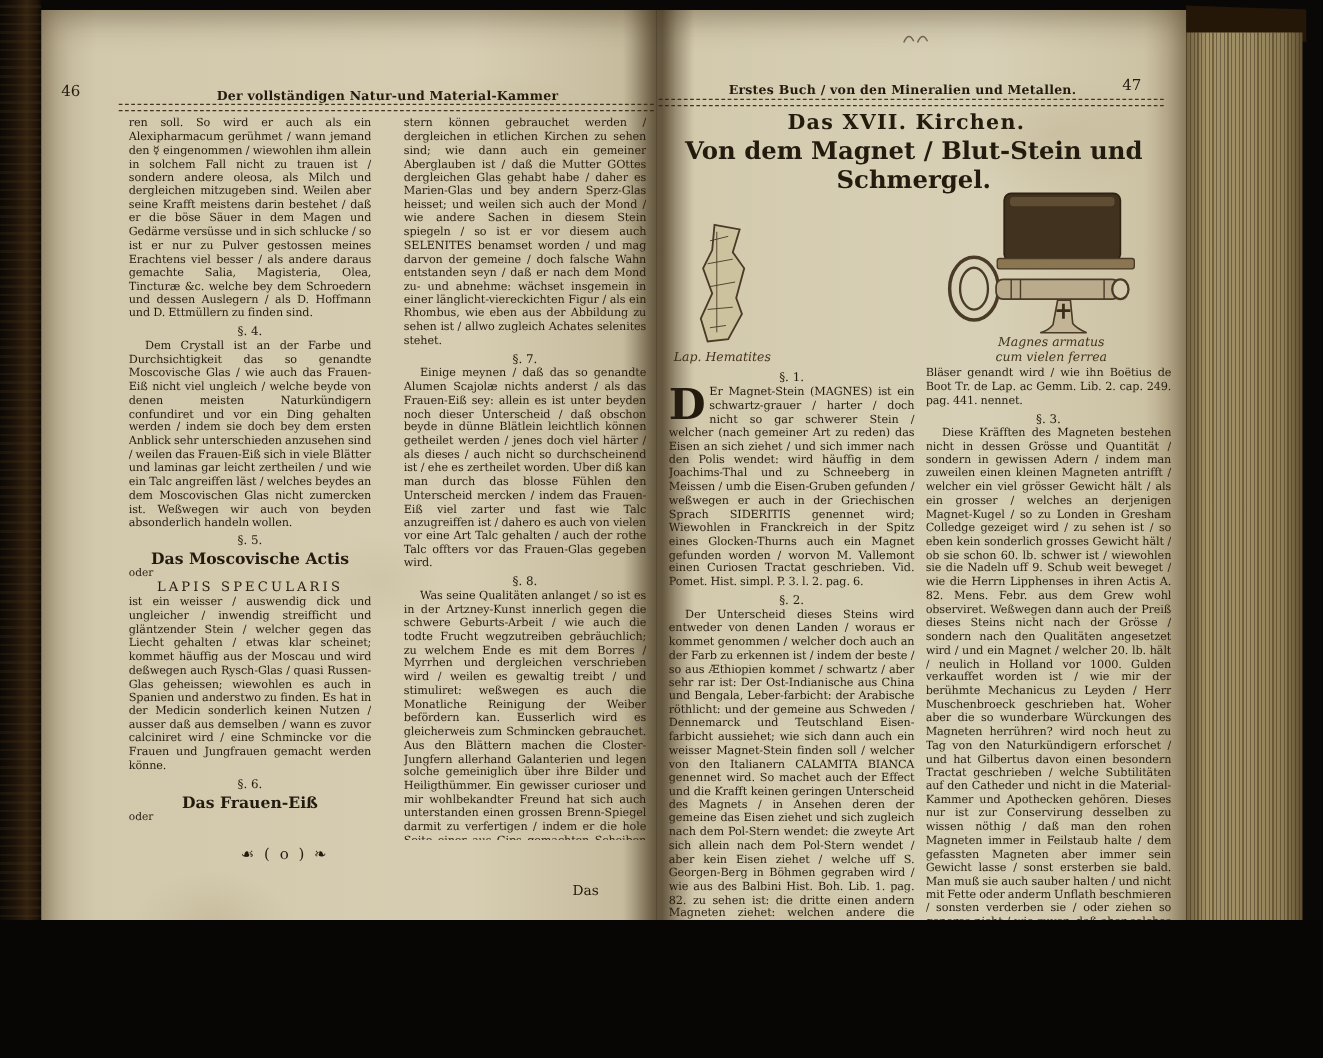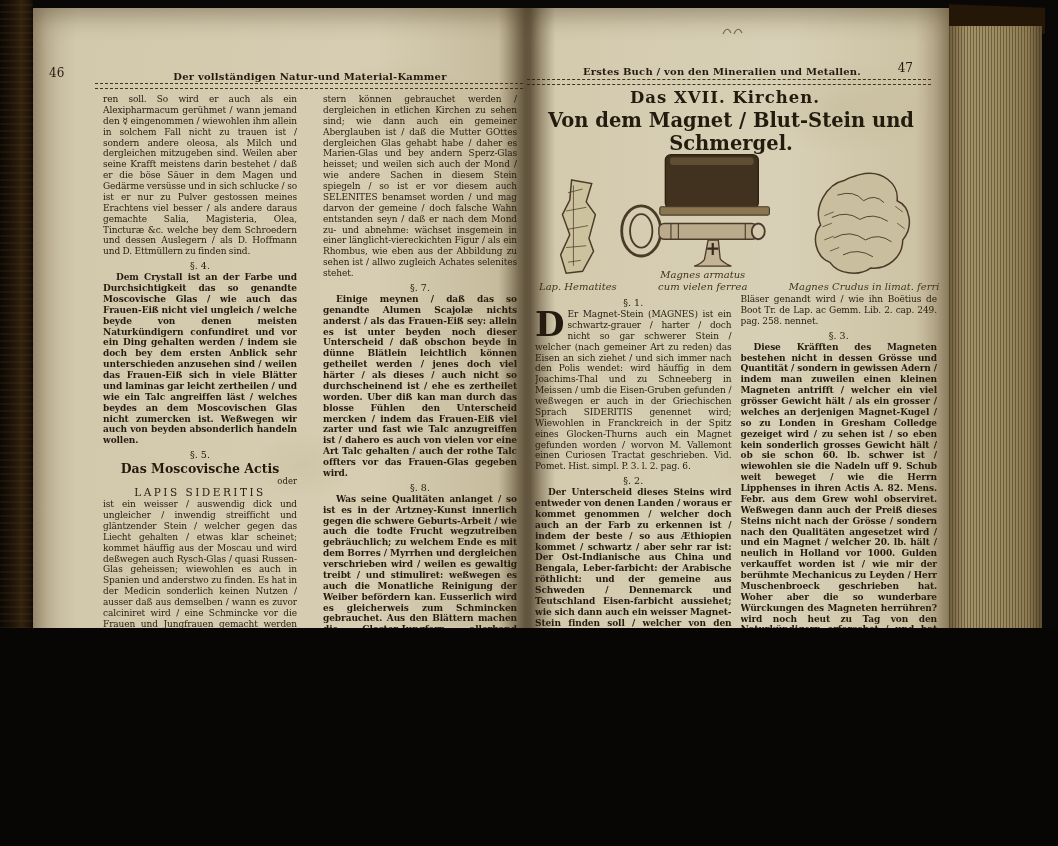--- a/index.html
+++ b/index.html
@@ -1,16 +1,16 @@
 <!DOCTYPE html>
 <html><head>
 <meta charset="utf-8">
 <style>
   html,body{margin:0;padding:0;background:#070605;}
-  .photo{position:relative;width:1058px;height:628px;background:#0a0806;overflow:hidden;
+  .photo{position:relative;width:1058px;height:736px;background:#0a0806;overflow:hidden;
          font-family:"DejaVu Serif","Liberation Serif",serif;color:#241b0f;}
   
   .binding{position:absolute;left:0;top:0;width:33px;height:846px;
     background:linear-gradient(90deg,#0b0805 0%,#1d1309 35%,#32220f 65%,#201409 90%,#0d0906 100%);}
   .binding:after{content:"";position:absolute;inset:0;
     background:repeating-linear-gradient(0deg,rgba(90,65,30,.18) 0 2px,transparent 2px 7px);}
   
   .page{position:absolute;top:8px;height:830px;box-shadow:inset 0 10px 22px rgba(55,40,18,.30),inset 0 -10px 22px rgba(55,40,18,.34);}
   .left-page{left:33px;width:492px;
     background:linear-gradient(90deg,#b9ac8e 0%,#d2c9ad 9%,#d6cdb2 70%,#c6ba9c 96%,#b1a486 100%);}
@@ -45,24 +45,24 @@
   .figures{position:absolute;top:136px;left:8px;width:400px;height:148px;display:flex;justify-content:space-between;align-items:flex-end;padding:0 6px;box-sizing:border-box;}
   figure{margin:0;display:flex;flex-direction:column;align-items:center;}
   figcaption{font-size:10px;font-style:italic;color:#43331f;line-height:1.15;text-align:center;white-space:nowrap;}
   .cap-left{align-self:flex-start;}
   
   .cols{position:absolute;display:flex;}
   .lp-cols{top:86px;left:70px;width:414px;height:578px;gap:26px;}
   .rp-cols{top:286px;left:10px;width:402px;height:458px;gap:9px;}
   .col{flex:1 1 0;overflow:hidden;}
   .para{font-size:9px;line-height:1.21;text-align:justify;letter-spacing:-.1px;word-spacing:-.3px;}
-  .indent{text-indent:13px;font-weight:bold;}
+  .indent{text-indent:13px;}
   .seclabel{text-align:center;font-size:9.5px;margin:3px 0 1px;}
   .ghead{text-align:center;font-weight:bold;font-size:12.5px;margin-top:1px;}
-  .oder{text-align:right;font-size:8.5px;margin:0;}
+  .oder{text-align:left;font-size:8.5px;margin:0;}
   .lhead{text-align:center;font-size:10.5px;letter-spacing:2.5px;margin-bottom:1px;}
   .lhead2{text-align:center;font-size:9.5px;letter-spacing:1.5px;margin-bottom:1px;margin-top:44px;}
   .sec1{position:relative;}
   .dropcap{float:left;font-size:34px;line-height:.8;font-weight:bold;padding:2px 3px 0 0;}
   .ornament{position:absolute;top:668px;left:70px;width:250px;text-align:center;font-size:12px;letter-spacing:2px;color:#241b0f;}
   .catchword{position:absolute;top:698px;left:425px;font-size:11px;font-weight:normal;}
   .ink-mark{position:absolute;top:14px;left:196px;opacity:.7;}
   svg .eng{stroke:#4a3a28;fill:none;}
 </style>
 </head>
@@ -80,21 +80,21 @@
     <div class="rule lp-rule"></div>
 
     <div class="cols lp-cols">
       <div class="col">
         <div class="para">ren soll. So wird er auch als ein Alexipharmacum gerühmet / wann jemand den ☿ eingenommen / wiewohlen ihm allein in solchem Fall nicht zu trauen ist / sondern andere oleosa, als Milch und dergleichen mitzugeben sind. Weilen aber seine Krafft meistens darin bestehet / daß er die böse Säuer in dem Magen und Gedärme versüsse und in sich schlucke / so ist er nur zu Pulver gestossen meines Erachtens viel besser / als andere daraus gemachte Salia, Magisteria, Olea, Tincturæ &amp;c. welche bey dem Schroedern und dessen Auslegern / als D. Hoffmann und D. Ettmüllern zu finden sind.</div>
         <div class="seclabel">§. 4.</div>
         <div class="para indent">Dem Crystall ist an der Farbe und Durchsichtigkeit das so genandte Moscovische Glas / wie auch das Frauen-Eiß nicht viel ungleich / welche beyde von denen meisten Naturkündigern confundiret und vor ein Ding gehalten werden / indem sie doch bey dem ersten Anblick sehr unterschieden anzusehen sind / weilen das Frauen-Eiß sich in viele Blätter und laminas gar leicht zertheilen / und wie ein Talc angreiffen läst / welches beydes an dem Moscovischen Glas nicht zumercken ist. Weßwegen wir auch von beyden absonderlich handeln wollen.</div>
         <div class="seclabel">§. 5.</div>
         <div class="ghead">Das Moscovische Actis</div>
         <div class="oder">oder</div>
-        <div class="lhead">LAPIS SIDERITIS</div>
+        <div class="lhead">LAPIS SPECULARIS</div>
         <div class="para">ist ein weisser / auswendig dick und ungleicher / inwendig streifficht und gläntzender Stein / welcher gegen das Liecht gehalten / etwas klar scheinet; kommet häuffig aus der Moscau und wird deßwegen auch Rysch-Glas / quasi Russen-Glas geheissen; wiewohlen es auch in Spanien und anderstwo zu finden. Es hat in der Medicin sonderlich keinen Nutzen / ausser daß aus demselben / wann es zuvor calciniret wird / eine Schmincke vor die Frauen und Jungfrauen gemacht werden könne.</div>
         <div class="seclabel">§. 6.</div>
         <div class="ghead">Das Frauen-Eiß</div>
         <div class="oder">oder</div>
         <div class="lhead2">GLACIES MARIÆ</div>
         <div class="para">hergegen ist ein platter / doch auch weisser und wie Glas durchsichtiger Stein / welcher in viele dünne Täffelein und Blätter kan zerleget und gerissen werden / so an statt des Glases zu Fen-</div>
       </div>
       <div class="col">
         <div class="para">stern können gebrauchet werden / dergleichen in etlichen Kirchen zu sehen sind; wie dann auch ein gemeiner Aberglauben ist / daß die Mutter GOttes dergleichen Glas gehabt habe / daher es Marien-Glas und bey andern Sperz-Glas heisset; und weilen sich auch der Mond / wie andere Sachen in diesem Stein spiegeln / so ist er vor diesem auch SELENITES benamset worden / und mag darvon der gemeine / doch falsche Wahn entstanden seyn / daß er nach dem Mond zu- und abnehme: wächset insgemein in einer länglicht-viereckichten Figur / als ein Rhombus, wie eben aus der Abbildung zu sehen ist / allwo zugleich Achates selenites stehet.</div>
         <div class="seclabel">§. 7.</div>
@@ -142,42 +142,34 @@
           <path class="eng" d="M58 78 V95 M66 78 V95 M138 78 V95" stroke-width="1.2"></path>
           <ellipse cx="152" cy="86.5" rx="7" ry="8.5" fill="#d4cbae" stroke="#4a3a28" stroke-width="2"></ellipse>
           <path d="M98 96 L94 117 Q90 122 83 124 L123 124 Q114 120 111 116 L109 96 Z" fill="#c2b494" stroke="#4a3a28" stroke-width="1.4"></path>
           <path d="M97 105 h12 M103 99 v13" stroke="#3a2c1a" stroke-width="2.4" fill="none"></path>
         </svg>
         <figcaption>
           <div>Magnes armatus</div>
           <div>cum vielen ferrea</div>
         </figcaption>
       </figure>
-      <figure>
-        <svg width="118" height="112" viewBox="0 0 125 120">
-          <path d="M58 6 C82 0 100 16 98 34 C112 40 116 62 104 76 C104 94 88 108 70 106 C56 116 34 112 26 100 C10 94 6 72 16 60 C8 42 22 16 42 12 C48 8 52 8 58 6 Z" fill="#c9bf9e" stroke="#4a3a28" stroke-width="1.6"></path>
-          <path class="eng" d="M34 28 Q52 22 62 34 Q74 26 84 36 M28 52 Q44 44 58 54 Q72 46 88 56 M30 74 Q48 64 64 76 Q78 68 92 78 M40 92 Q56 84 72 94" stroke-width="1"></path>
-          <path class="eng" d="M20 50 L30 46 M18 62 L28 58 M20 76 L30 72 M26 88 L36 84 M96 40 L104 46 M98 58 L106 64" stroke-width="0.8"></path>
-        </svg>
-        <figcaption>Magnes Crudus in limat. ferri</figcaption>
-      </figure>
     </div>
 
     <div class="cols rp-cols">
       <div class="col">
         <div class="seclabel">§. 1.</div>
         <div class="sec1">
           <span class="dropcap">D</span>
           <div class="para">Er Magnet-Stein (MAGNES) ist ein schwartz-grauer / harter / doch nicht so gar schwerer Stein / welcher (nach gemeiner Art zu reden) das Eisen an sich ziehet / und sich immer nach den Polis wendet: wird häuffig in dem Joachims-Thal und zu Schneeberg in Meissen / umb die Eisen-Gruben gefunden / weßwegen er auch in der Griechischen Sprach SIDERITIS genennet wird; Wiewohlen in Franckreich in der Spitz eines Glocken-Thurns auch ein Magnet gefunden worden / worvon M. Vallemont einen Curiosen Tractat geschrieben. Vid. Pomet. Hist. simpl. P. 3. l. 2. pag. 6.</div>
         </div>
         <div class="seclabel">§. 2.</div>
         <div class="para indent">Der Unterscheid dieses Steins wird entweder von denen Landen / woraus er kommet genommen / welcher doch auch an der Farb zu erkennen ist / indem der beste / so aus Æthiopien kommet / schwartz / aber sehr rar ist: Der Ost-Indianische aus China und Bengala, Leber-farbicht: der Arabische röthlicht: und der gemeine aus Schweden / Dennemarck und Teutschland Eisen-farbicht aussiehet; wie sich dann auch ein weisser Magnet-Stein finden soll / welcher von den Italianern CALAMITA BIANCA genennet wird. So machet auch der Effect und die Krafft keinen geringen Unterscheid des Magnets / in Ansehen deren der gemeine das Eisen ziehet und sich zugleich nach dem Pol-Stern wendet: die zweyte Art sich allein nach dem Pol-Stern wendet / aber kein Eisen ziehet / welche uff S. Georgen-Berg in Böhmen gegraben wird / wie aus des Balbini Hist. Boh. Lib. 1. pag. 82. zu sehen ist: die dritte einen andern Magneten ziehet: welchen andere die vierdte Art zugesellen / so das Eisen nicht ziehet / sondern von sich stösset / dergleichen Magnet-Stein THEAMEDES und in Teutscher Sprach ein</div>
       </div>
       <div class="col">
-        <div class="para">Bläser genandt wird / wie ihn Boëtius de Boot Tr. de Lap. ac Gemm. Lib. 2. cap. 249. pag. 258. nennet.</div>
+        <div class="para">Bläser genandt wird / wie ihn Boëtius de Boot Tr. de Lap. ac Gemm. Lib. 2. cap. 249. pag. 441. nennet.</div>
         <div class="seclabel">§. 3.</div>
         <div class="para indent">Diese Kräfften des Magneten bestehen nicht in dessen Grösse und Quantität / sondern in gewissen Adern / indem man zuweilen einen kleinen Magneten antrifft / welcher ein viel grösser Gewicht hält / als ein grosser / welches an derjenigen Magnet-Kugel / so zu Londen in Gresham Colledge gezeiget wird / zu sehen ist / so eben kein sonderlich grosses Gewicht hält / ob sie schon 60. lb. schwer ist / wiewohlen sie die Nadeln uff 9. Schub weit beweget / wie die Herrn Lipphenses in ihren Actis A. 82. Mens. Febr. aus dem Grew wohl observiret. Weßwegen dann auch der Preiß dieses Steins nicht nach der Grösse / sondern nach den Qualitäten angesetzet wird / und ein Magnet / welcher 20. lb. hält / neulich in Holland vor 1000. Gulden verkauffet worden ist / wie mir der berühmte Mechanicus zu Leyden / Herr Muschenbroeck geschrieben hat. Woher aber die so wunderbare Würckungen des Magneten herrühren? wird noch heut zu Tag von den Naturkündigern erforschet / und hat Gilbertus davon einen besondern Tractat geschrieben / welche Subtilitäten auf den Catheder und nicht in die Material-Kammer und Apothecken gehören. Dieses nur ist zur Conservirung desselben zu wissen nöthig / daß man den rohen Magneten immer in Feilstaub halte / dem gefassten Magneten aber immer sein Gewicht lasse / sonst ersterben sie bald. Man muß sie auch sauber halten / und nicht mit Fette oder anderm Unflath beschmieren / sonsten verderben sie / oder ziehen so generos nicht / wie zuvor; daß aber solches auch von dem Knobloch-Safft / wie insgemein davor gehalten wird / geschehe / wird von Borello in Hist. &amp; Obs. Cent. 2. Obs. 28. vor</div>
 
       </div>
     </div>
   </div>
 
   <div class="gutter"></div>
   <div class="cover-top"></div>
   <div class="fore-edge"></div>

